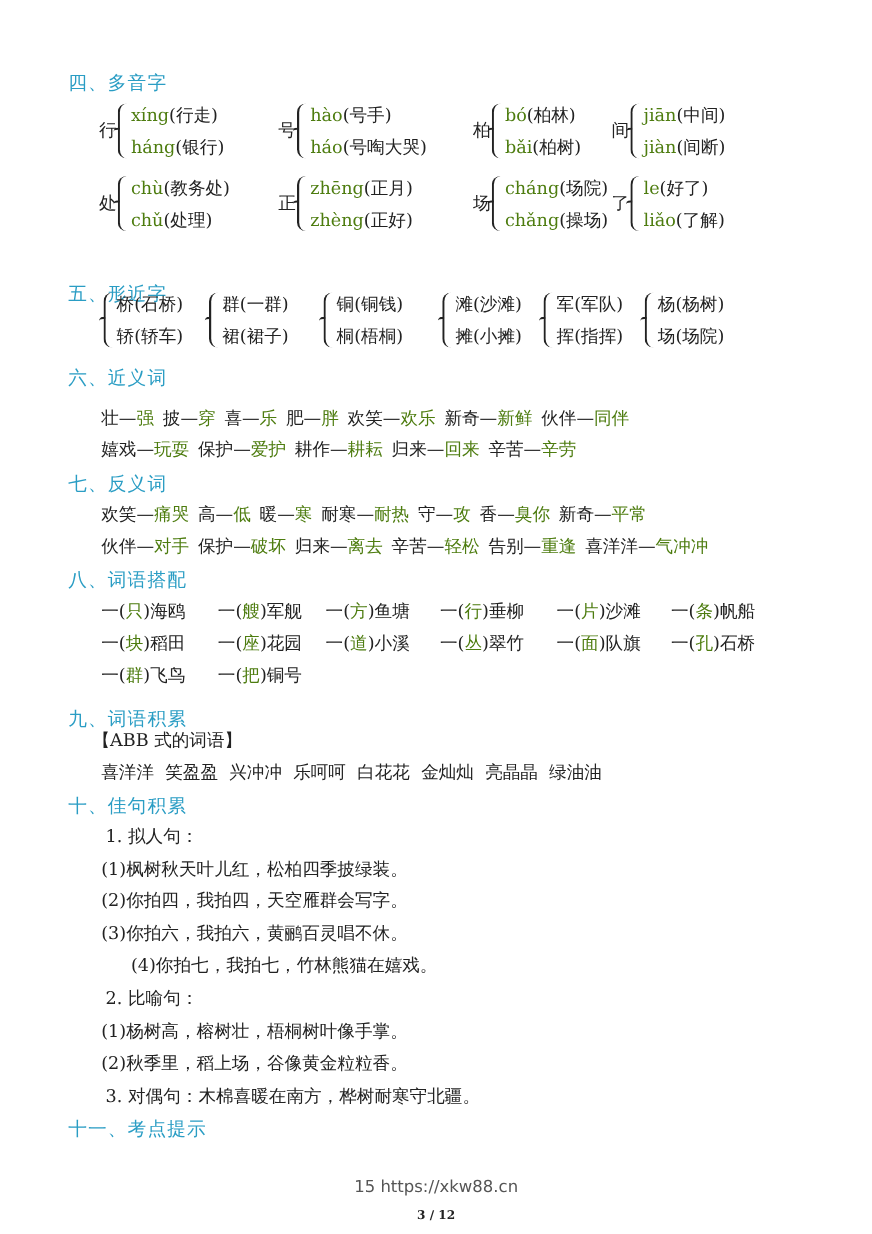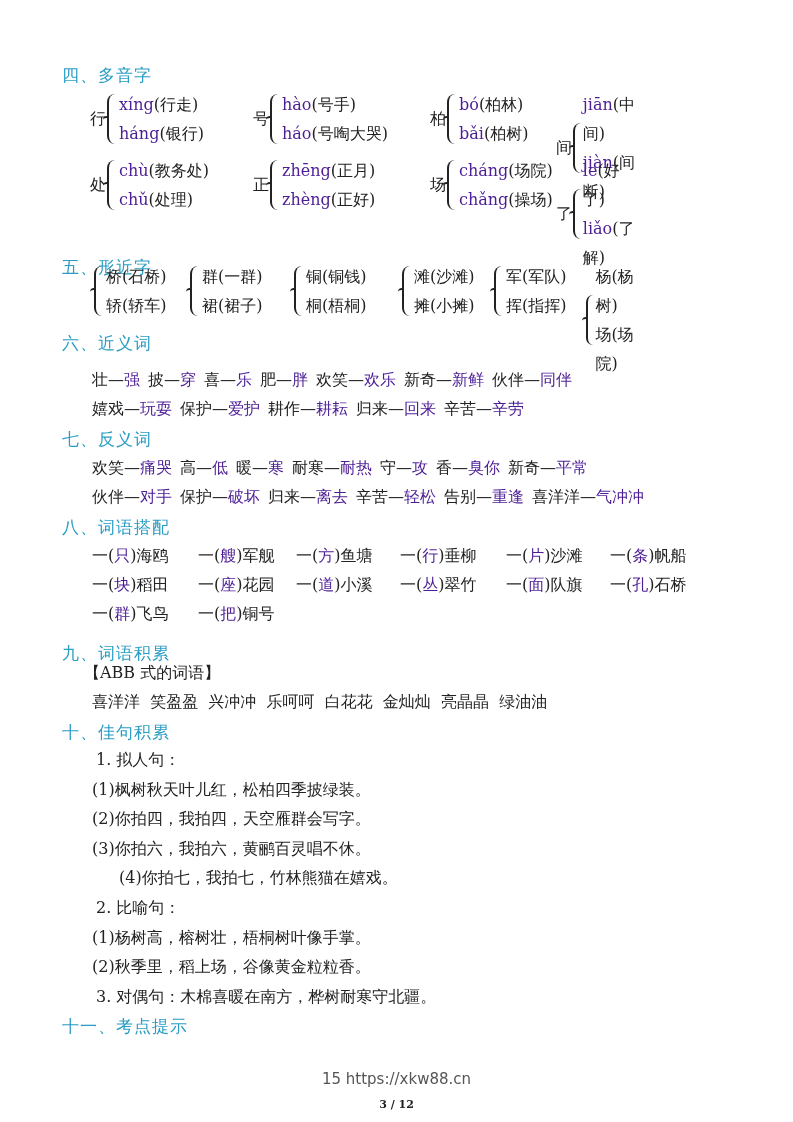--- a/index.html
+++ b/index.html
@@ -1,21 +1,21 @@
 <!DOCTYPE html>
 <html><head>
 <meta charset="utf-8">
 <style>
   html, body { margin:0; padding:0; background:#ffffff; }
   body { width:793px; height:1122px; position:relative; overflow:hidden;
          font-family: "DejaVu Serif", "Liberation Serif", serif; color:#222; }
-  .page { position:absolute; left:0; top:0; width:636px; height:1122px; }
+  .page { position:absolute; left:0; top:0; width:636px; height:1122px;padding-left:34px; }
   .h { position:absolute; left:62px; font-family:"DejaVu Sans","Liberation Sans",sans-serif;
        font-size:17px; color:#2a9dc4; letter-spacing:1px; }
-  .red { color:#4c1d95; }
+  .red { color:#4d7c0f; }
   .row { position:absolute; font-size:16px; white-space:nowrap; }
   
   .poly { position:absolute; display:flex; align-items:center; font-size:16px; }
   .poly .char { margin-right:1px; }
   .brace { width:8px; height:50px; border-left:2px solid #222; border-radius:8px 0 0 8px; position:relative; margin-right:2px; }
   .brace:after { content:""; position:absolute; left:-6px; top:22px; width:6px; height:4px; border-top:2px solid #222; border-radius:4px 0 0 0; }
   .lines { display:flex; flex-direction:column; line-height:29px; }
   .sim { position:absolute; display:flex; align-items:center; font-size:16px; }
   .line { position:absolute; left:92px; font-size:16px; white-space:nowrap; }
   .footer { position:absolute; left:0; width:793px; text-align:center; }

